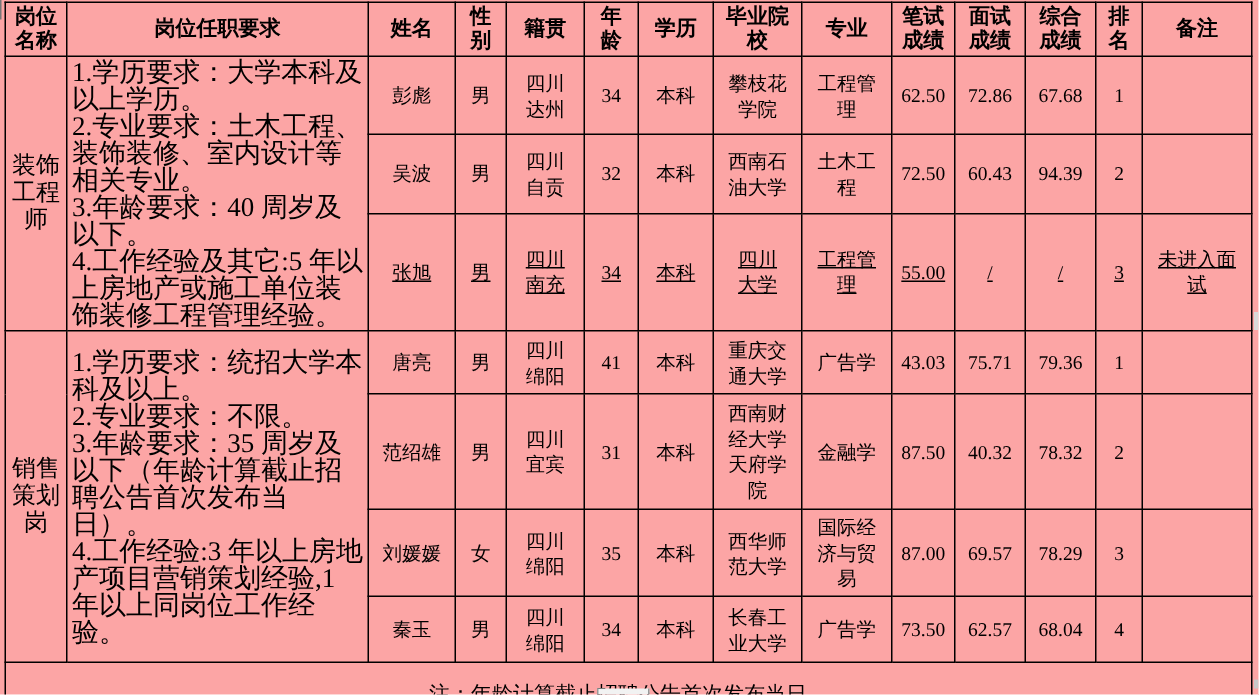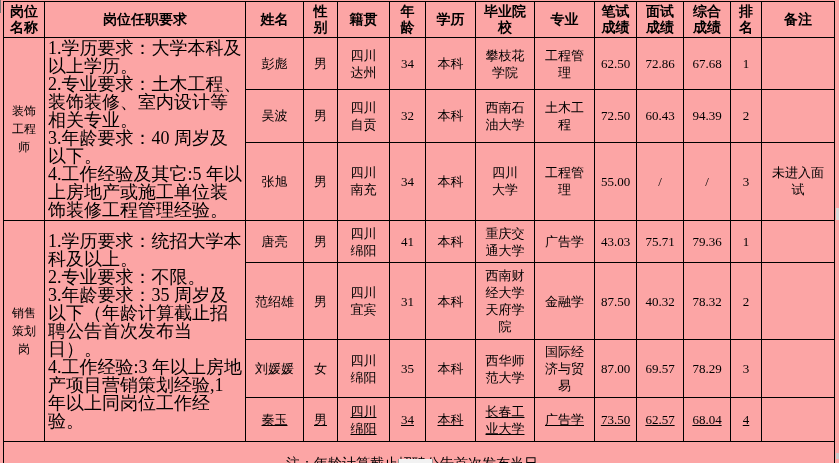--- a/index.html
+++ b/index.html
@@ -19,30 +19,30 @@
     white-space:pre-line;overflow:hidden;
     font-size:13px;line-height:17px;padding:0 2px;
     font-weight:normal;
   }
   th{font-size:14px;line-height:16px;font-weight:bold;padding:0 1px;}
   td.req{
     text-align:left;vertical-align:middle;padding:1px 3px;
     white-space:normal;
   }
   .req-item{font-size:18px;line-height:18px;}
-  td.pos{font-size:12px;line-height:18px;}
+  td.pos{font-size:16px;line-height:18px;}
   td.note-cell{text-align:center;padding:0 6px;font-size:14px;white-space:normal;}
   tr.hr{height:36px;}
   tr.rA{height:42px;}
   tr.rB{height:42px;}
-  tr.rC{height:63px;}
+  tr.rC{height:63px;text-decoration:underline;}
   tr.rD{height:42px;}
   tr.rE{height:77px;}
   tr.rF{height:58px;}
-  tr.rG{height:44px;text-decoration:underline;}
+  tr.rG{height:44px;}
   tr.rN{height:45px;}
   .scroll-thumb{
     position:absolute;left:398px;top:459px;width:33px;height:4px;
     background:#f2f2f2;border-left:1px solid #999;border-right:1px solid #999;
   }
   .corner-mark{
     position:absolute;left:836px;top:453px;width:3px;height:6px;background:#c8c8c8;
   }
   .edge-mark{
     position:absolute;left:836px;top:208px;width:3px;height:12px;background:#d9d9d9;

